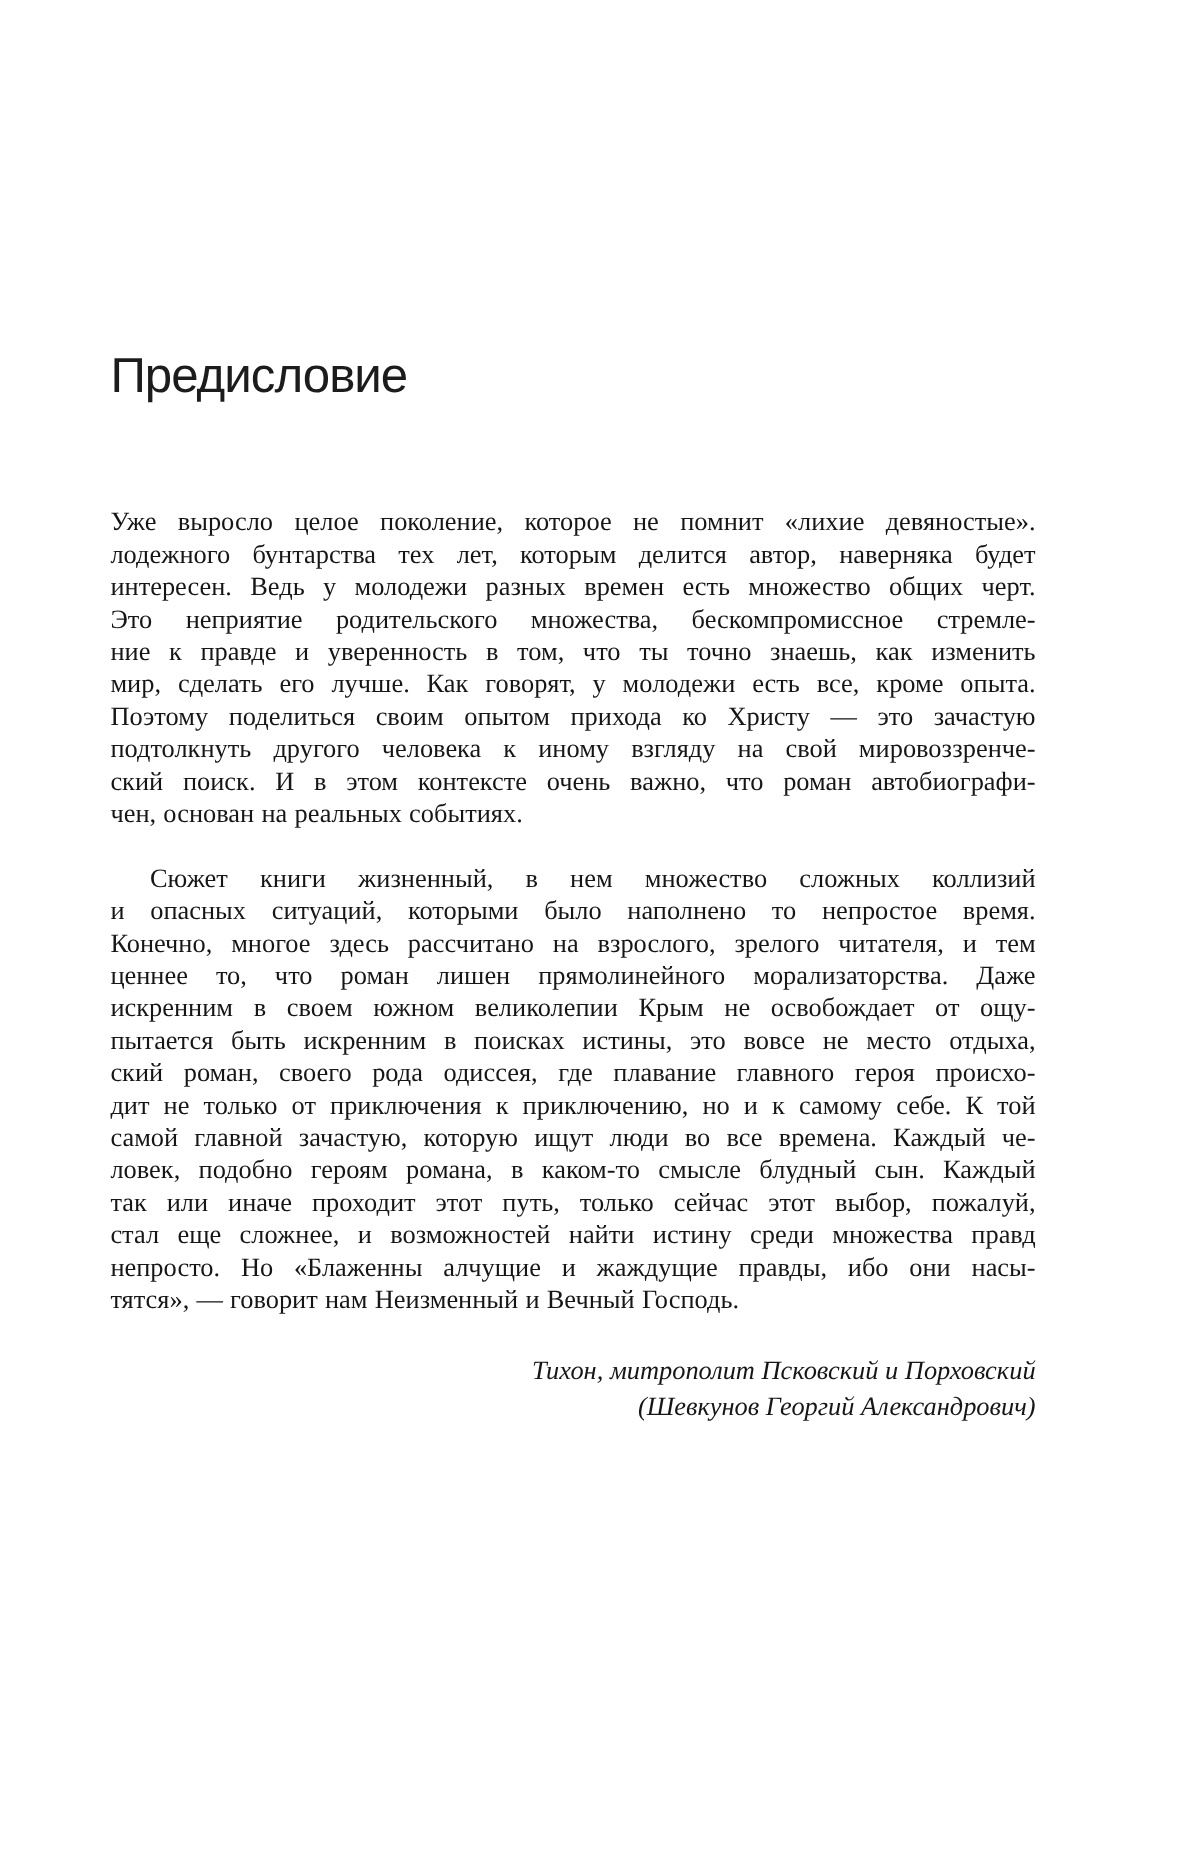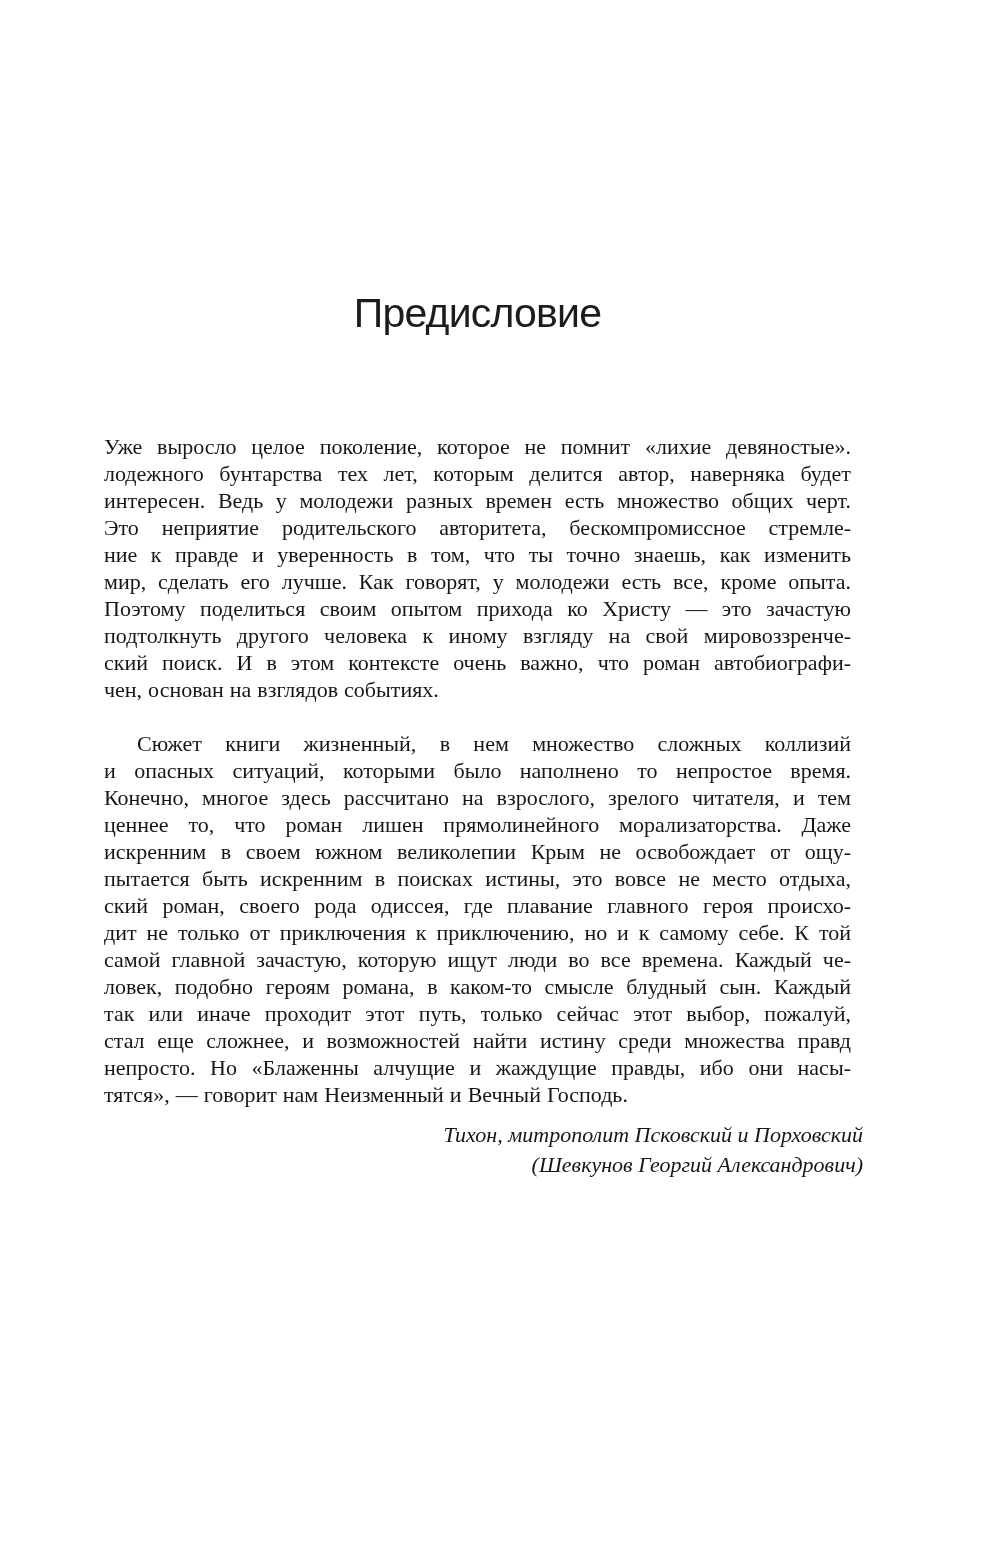--- a/index.html
+++ b/index.html
@@ -12,78 +12,79 @@
     width: 1000px;
     height: 1552px;
     background: #ffffff;
     overflow: hidden;
   }
   .heading {
     position: absolute;
     top: 291px;
     left: 92px;
     width: 771px;
-    text-align: center;
+    text-align: left;
     font-family: "Liberation Sans", sans-serif;
     font-size: 41px;
     font-weight: 400;
     letter-spacing: -0.8px;
     color: #1c1c1c;
     line-height: 1.1;
   }
   .body-text {
     position: absolute;
     top: 421px;
     left: 92px;
     width: 771px;
     font-family: "Liberation Serif", "DejaVu Serif", serif;
     font-size: 22px;
     line-height: 27px;
     color: #161616;
   }
-  .para { margin: 12px; }
+  .para { margin: 0; }
   .para + .para { margin-top: 27px; }
   .line {
     text-align: justify;
     text-align-last: justify;
     word-spacing: 0.5px;
   }
   .line.last {
     text-align-last: left;
   }
   .line.indent {
     text-indent: 33px;
   }
   .signature {
+    margin-top: 31px;
     text-align: right;
     font-style: italic;
     font-size: 22px;
     line-height: 30px;
     color: #161616;
   }
 </style>
 </head>
 <body>
 
 <div class="page">
   <div class="heading">Предисловие</div>
 
   <div class="body-text">
     <div id="paragraphs">
         <div class="para">
           <div class="line">Уже выросло целое поколение, которое не помнит «лихие девяностые».</div>
           <div class="line">лодежного бунтарства тех лет, которым делится автор, наверняка будет</div>
           <div class="line">интересен. Ведь у молодежи разных времен есть множество общих черт.</div>
-          <div class="line">Это неприятие родительского авторитета, бескомпромиссное стремле-</div>
+          <div class="line">Это неприятие родительского множества, бескомпромиссное стремле-</div>
           <div class="line">ние к правде и уверенность в том, что ты точно знаешь, как изменить</div>
           <div class="line">мир, сделать его лучше. Как говорят, у молодежи есть все, кроме опыта.</div>
           <div class="line">Поэтому поделиться своим опытом прихода ко Христу — это зачастую</div>
           <div class="line">подтолкнуть другого человека к иному взгляду на свой мировоззренче-</div>
           <div class="line">ский поиск. И в этом контексте очень важно, что роман автобиографи-</div>
-          <div class="line last">чен, основан на взглядов событиях.</div>
+          <div class="line last">чен, основан на реальных событиях.</div>
         </div>
         <div class="para">
           <div class="line indent">Сюжет книги жизненный, в нем множество сложных коллизий</div>
           <div class="line">и опасных ситуаций, которыми было наполнено то непростое время.</div>
           <div class="line">Конечно, многое здесь рассчитано на взрослого, зрелого читателя, и тем</div>
           <div class="line">ценнее то, что роман лишен прямолинейного морализаторства. Даже</div>
           <div class="line">искренним в своем южном великолепии Крым не освобождает от ощу-</div>
           <div class="line">пытается быть искренним в поисках истины, это вовсе не место отдыха,</div>
           <div class="line">ский роман, своего рода одиссея, где плавание главного героя происхо-</div>
           <div class="line">дит не только от приключения к приключению, но и к самому себе. К той</div>

